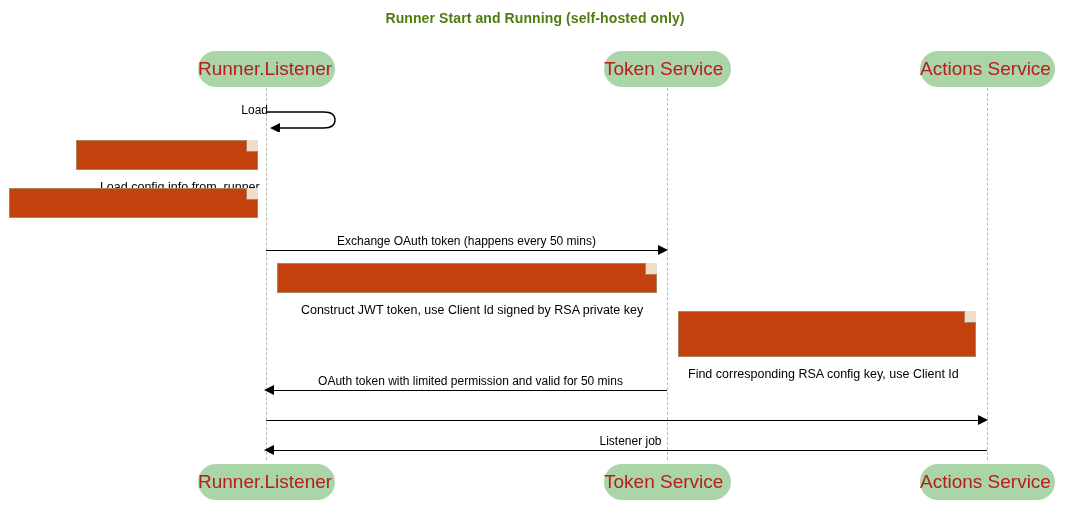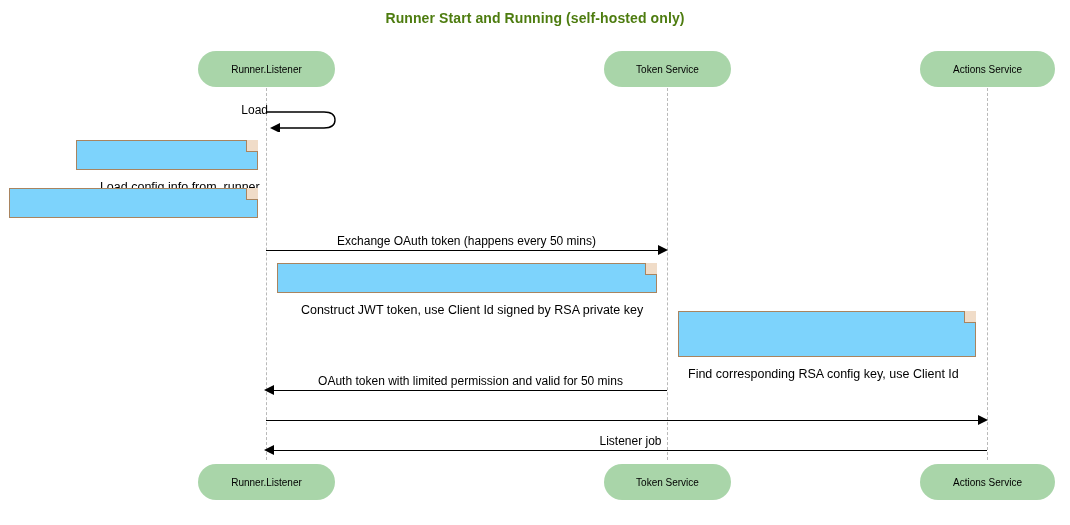--- a/index.html
+++ b/index.html
@@ -40,29 +40,28 @@
     border-left: 1px dashed #b9b9b9;
   }
   
   .participant {
     position: absolute;
     height: 36px;
     background: #a9d5a9;
     border-radius: 18px;
     display: flex;
     align-items: center;
-    justify-content: center;
-    font-size: 10px;
-    color: #000000;
+    font-size: 19px;
+    color: #b91c1c;
     box-sizing: border-box;
   }
   
   .note {
     position: absolute;
-    background: #7dd3fc;
+    background: #c2410c;
     border: 1px solid #a9845f;
     box-sizing: border-box;
     font-size: 12.5px;
     color: #000000;
     padding: 6px 10px 6px 9px;
     line-height: 16px;
     white-space: pre;
   }
   .note .fold {
     position: absolute;

